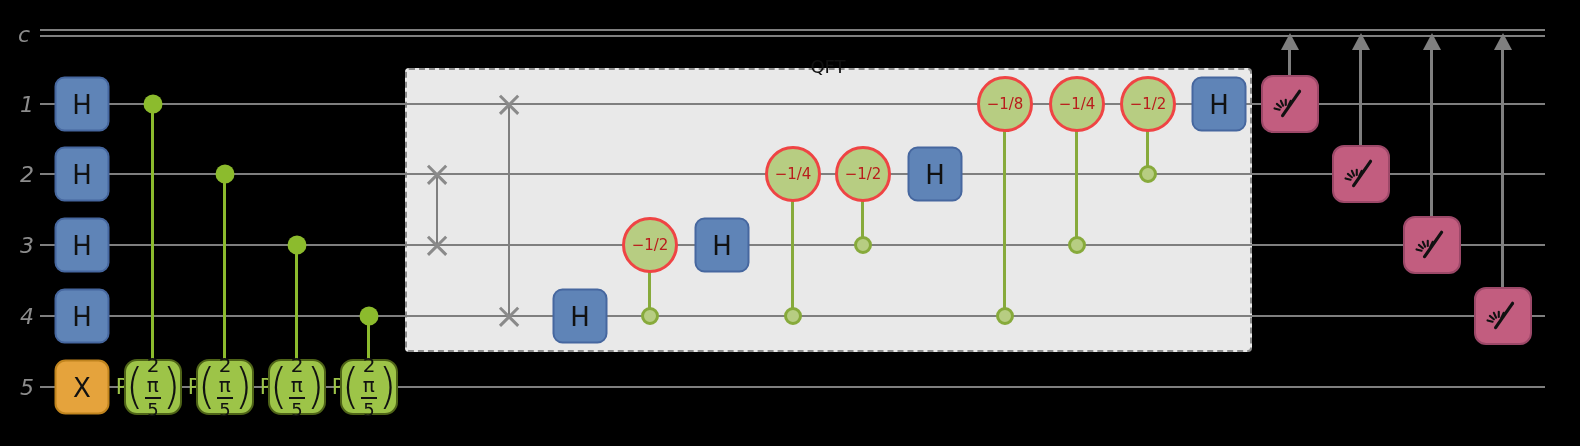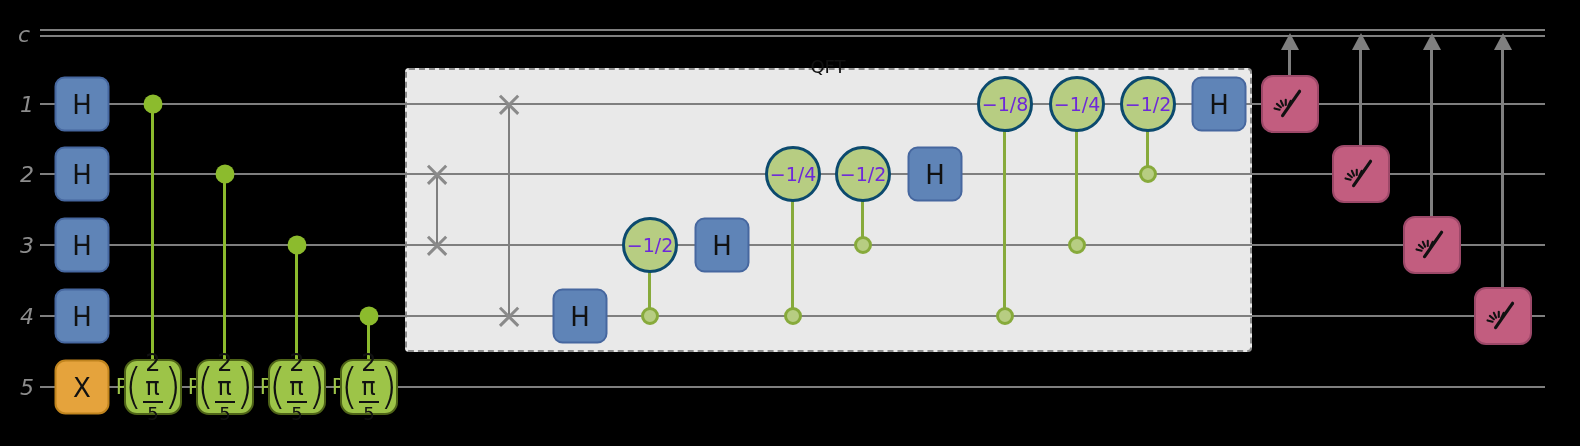--- a/index.html
+++ b/index.html
@@ -15,34 +15,34 @@
           font-style:italic;font-size:22px;}
   .gate{position:absolute;transform:translate(-50%,-50%);display:flex;
         align-items:center;justify-content:center;box-sizing:border-box;
         border-radius:10px;color:#111;}
   .hgate{width:55px;height:55px;background:#5f84b7;border:2px solid #46679f;font-size:26px;}
   .xgate{width:55px;height:55px;background:#e5a33c;border:2px solid #c0841e;font-size:26px;border-radius:11px;}
   .pgate{width:58px;height:56px;background:#9dc448;border:2px solid #4e6317;border-radius:13px;z-index:6;}
   .pname{position:absolute;transform:translate(-50%,-50%);color:#9dc448;font-size:21px;z-index:5;}
   .paren{font-size:46px;font-weight:200;line-height:0;transform:scaleY(1.05);margin-top:-2px;}
   .pfrac{display:flex;flex-direction:column;align-items:center;line-height:1;margin:0 1px;}
-  .pfrac .num{font-size:24px;padding:0 2px 2px 2px;border-bottom:2px solid #111;}
+  .pfrac .num{font-size:20px;padding:0 2px 2px 2px;border-bottom:2px solid #111;}
   .pfrac .den{font-size:18px;padding-top:2px;}
   .ctrl-line1{position:absolute;width:3px;background:#8cbb2d;z-index:4;}
   .ctrl-dot1{position:absolute;width:19px;height:19px;border-radius:50%;background:#8cbb2d;
              transform:translate(-50%,-50%);z-index:5;}
   .qftbox{position:absolute;left:405px;top:68px;width:847px;height:284px;box-sizing:border-box;
           background:#e9e9e9;border:2px dashed #8b8b8b;border-radius:4px;z-index:0;}
   .qftlabel{position:absolute;transform:translate(-50%,-50%);color:#111;font-size:18px;z-index:2;}
   .swapx{position:absolute;transform:translate(-50%,-50%);color:#8a8a8a;font-size:36px;
          line-height:1;z-index:3;}
   .cp-line{position:absolute;width:3px;background:#87aa3b;z-index:3;}
   .cp-circle{position:absolute;width:56px;height:56px;border-radius:50%;box-sizing:border-box;
-             background:#b7cd82;border:3px solid #0c4a6e;transform:translate(-50%,-50%);
-             display:flex;align-items:center;justify-content:center;font-size:19px;color:#6d28d9;z-index:5;}
+             background:#b7cd82;border:3px solid #ef4444;transform:translate(-50%,-50%);
+             display:flex;align-items:center;justify-content:center;font-size:15px;color:#b91c1c;z-index:5;}
   .cp-dot{position:absolute;width:18px;height:18px;border-radius:50%;box-sizing:border-box;
           background:#b7cd82;border:3px solid #87aa3b;transform:translate(-50%,-50%);z-index:4;}
   .mgate{position:absolute;width:58px;height:58px;border-radius:12px;box-sizing:border-box;
          background:#c25d7f;border:2px solid #9c4868;transform:translate(-50%,-50%);
          display:flex;align-items:center;justify-content:center;z-index:5;}
 </style>
 </head>
 <body>
 
 <div id="stage">

